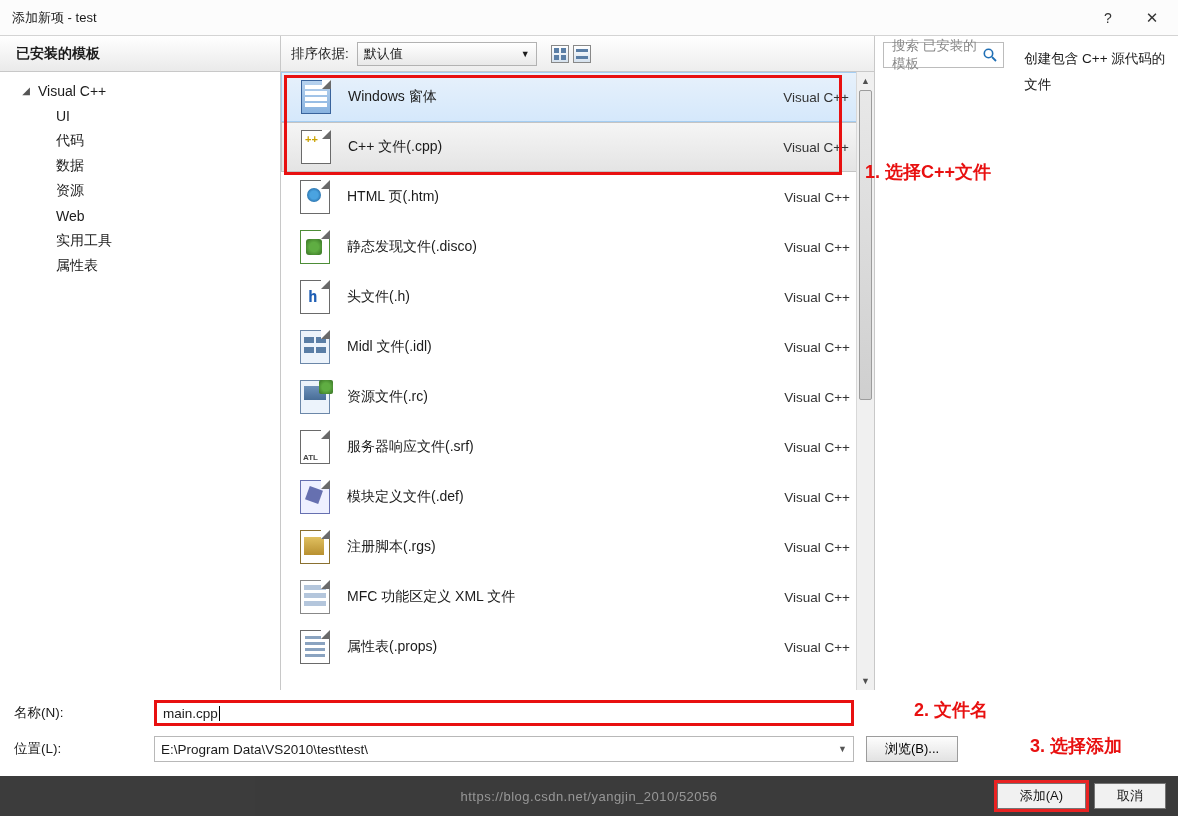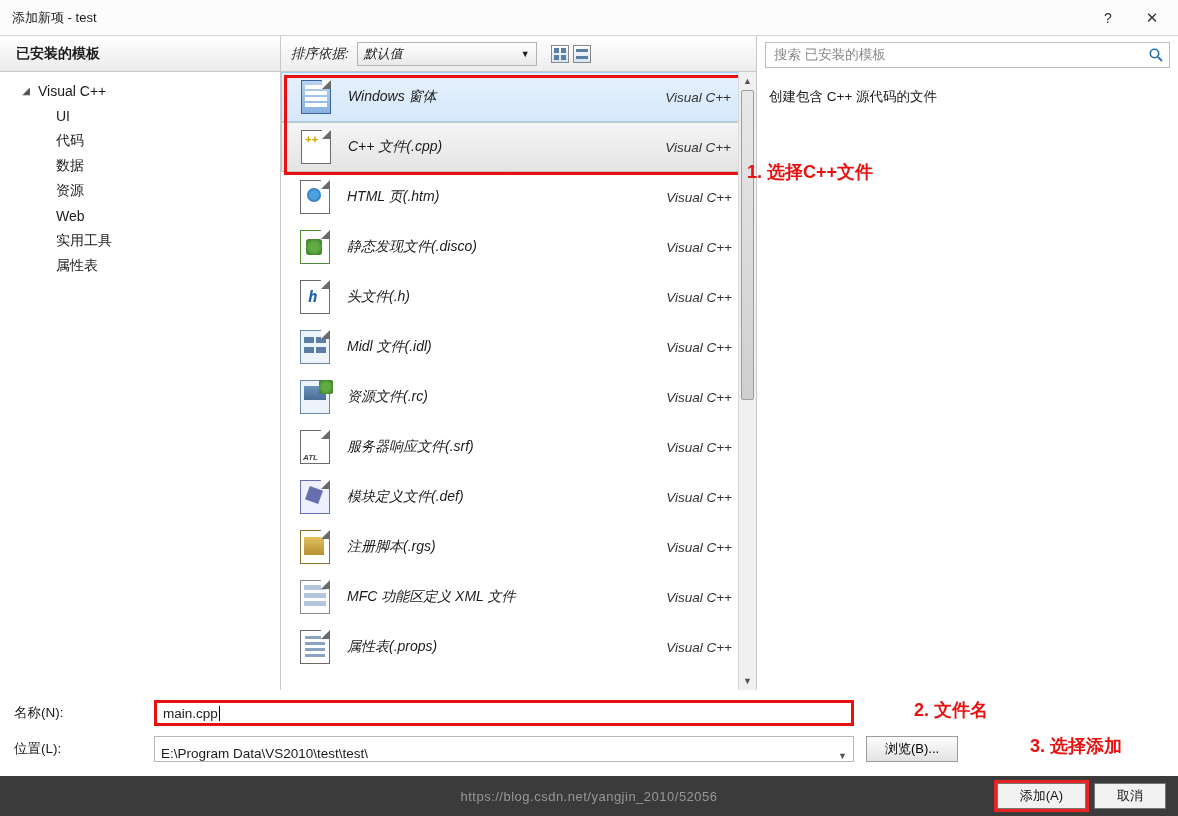--- a/index.html
+++ b/index.html
@@ -9,21 +9,21 @@
   .title-btn { width:44px; height:28px; display:flex; align-items:center; justify-content:center; font-size:14px; color:#333;}
   .title-btn.close { font-size:15px; }
   .body { display:flex; height:654px; }
   .left-pane { width:280px; display:flex; flex-direction:column;}
   .left-head { height:36px; padding-left:16px; display:flex; align-items:center; font-weight:bold; font-size:14px; background:linear-gradient(#fff,#eaeaea); border-bottom:1px solid #c8c8c8;}
   .tree { flex:1; padding-top:6px;}
   .tree-row { display:flex; align-items:center; height:25px; padding-left:20px; font-size:14px;}
   .tree-root { font-weight:normal;}
   .tree-arrow { width:12px; text-align:center; font-size:10px; color:#555;}
   .tree-child { padding-left:56px;}
-  .mid-pane { width:476px; border-left:1px solid #c8c8c8; display:flex; flex-direction:column;font-style:italic;}
+  .mid-pane { width:594px; border-left:1px solid #c8c8c8; display:flex; flex-direction:column;}
   .mid-head { height:36px; display:flex; align-items:center; background:linear-gradient(#fff,#ededed); border-bottom:1px solid #c8c8c8; gap:8px; padding:0 10px;}
   .sort-label { font-size:13.5px;}
   .sort-select { height:24px; width:180px; border:1px solid #b2b2b2; background:linear-gradient(#fff,#e9e9e9); padding:0 6px; font-size:13px; display:flex; align-items:center; justify-content:space-between;}
   .view-icons { display:flex; gap:4px; margin-left:6px;}
   .view-icon { width:18px; height:18px; border:1px solid #888; background:linear-gradient(#fff,#d6e2ee); position:relative;}
   .view-icon.small::before,.view-icon.small::after{content:"";position:absolute;background:#5a7ea6;}
   .view-icon.small::before{left:2px;top:2px;width:5px;height:5px;box-shadow:7px 0 0 #5a7ea6,0 7px 0 #5a7ea6,7px 7px 0 #5a7ea6;}
   .view-icon.large::before,.view-icon.large::after{content:"";position:absolute;background:#5a7ea6;left:2px;right:2px;}
   .view-icon.large::before{top:3px;height:3px;}
   .view-icon.large::after{bottom:3px;height:3px;}
@@ -31,36 +31,36 @@
   .item { display:flex; align-items:center; height:50px; padding:0 24px 0 10px;}
   .item.selected-blue { background:linear-gradient(#e7f1fb,#d5e8fb); border:1px solid #a4cdf2;}
   .item.selected-grey { background:linear-gradient(#f5f5f5,#e4e4e4); border:1px solid #c4c4c4;}
   .item .icon-box { width:36px; height:36px; margin:0 14px 0 6px; display:flex; align-items:center; justify-content:center;}
   .item-label { flex:1; font-size:14px;}
   .item-lang { font-size:13.5px; color:#333;}
   .red-box { position:absolute; border:3px solid #e81010; pointer-events:none;}
   .scrollbar { position:absolute; right:0; top:0; bottom:0; width:18px; background:#f0f0f0; border-left:1px solid #d8d8d8;}
   .sb-arrow { height:18px; display:flex; align-items:center; justify-content:center; font-size:9px; color:#505050;}
   .sb-thumb { position:absolute; left:2px; right:2px; top:18px; height:310px; background:linear-gradient(#e8e8e8,#cfcfcf); border:1px solid #9c9c9c; border-radius:2px;}
-  .right-pane { flex:1; border-left:1px solid #c8c8c8; display:flex; flex-direction:column;}
+  .right-pane { flex:1; border-left:1px solid #c8c8c8; display:flex; flex-direction:row;}
   .search-row { padding:6px 8px;}
   .search-box { height:26px; border:1px solid #bcbcbc; display:flex; align-items:center; padding:0 4px 0 8px;}
   .search-text { flex:1; color:#888; font-size:13.5px; font-style:normal;}
   .search-icon { width:18px; height:18px; display:flex; align-items:center; justify-content:center; color:#1f6fb5; font-size:14px;}
   .desc-block { padding:10px 12px; font-size:13.5px; line-height:1.9;}
   .desc-type-label { font-weight:normal;}
   .annot { color:#e81010; font-weight:bold; font-size:18px; position:absolute;}
   .bottom { height:86px; padding:8px 14px 0 14px; position:relative;}
   .input-row { display:flex; align-items:center; height:30px; margin-bottom:6px;}
   .input-label { width:140px; font-size:13.5px;}
   .text-input-wrap { width:700px; height:26px; border:1px solid #b8b8b8; display:flex; align-items:center; padding:0 6px; background:#fff;}
   .text-input-wrap.name { border:3px solid #e81010;}
   .text-input-val { font-size:13.5px;}
   .cursor { display:inline-block; width:1px; height:15px; background:#000; vertical-align:middle; margin-left:1px;}
-  .loc-wrap { width:700px; height:26px; border:1px solid #b8b8b8; display:flex; align-items:flex-end; padding:0 6px; background:#fff; justify-content:space-between;}
+  .loc-wrap { width:700px; height:26px; border:1px solid #b8b8b8; display:flex; align-items:center; padding:0 6px; background:#fff; justify-content:space-between;}
   .dd-arrow { font-size:9px; color:#555;}
   .browse-btn { margin-left:12px; height:26px; padding:0 18px; border:1px solid #9c9c9c; background:linear-gradient(#fdfdfd,#e2e2e2); font-size:13px;}
   .footer { height:40px; background:#2b2b2b; opacity:0.92; display:flex; align-items:center; justify-content:flex-end; padding-right:12px; gap:8px; position:relative;}
   .footer-btn { height:26px; padding:0 22px; background:#f0f0f0; border:1px solid #6a6a6a; font-size:13px;}
   .footer-btn.add-box { outline:3px solid #e81010; outline-offset:0px;}
   .watermark { position:absolute; left:0; right:0; text-align:center; color:#b8b8b8; font-size:13px; opacity:0.7; letter-spacing:0.5px;}
   
   .fic { width:30px; height:34px; background:#fff; border:1px solid #6a6a6a; position:relative;}
   .fic::after{content:"";position:absolute;top:-1px;right:-1px;width:9px;height:9px;background:linear-gradient(135deg,#fff 49%,#6a6a6a 51%);}
   .fic.form{background:linear-gradient(#b7d2ee,#89b3e0);border-color:#39639c;}

